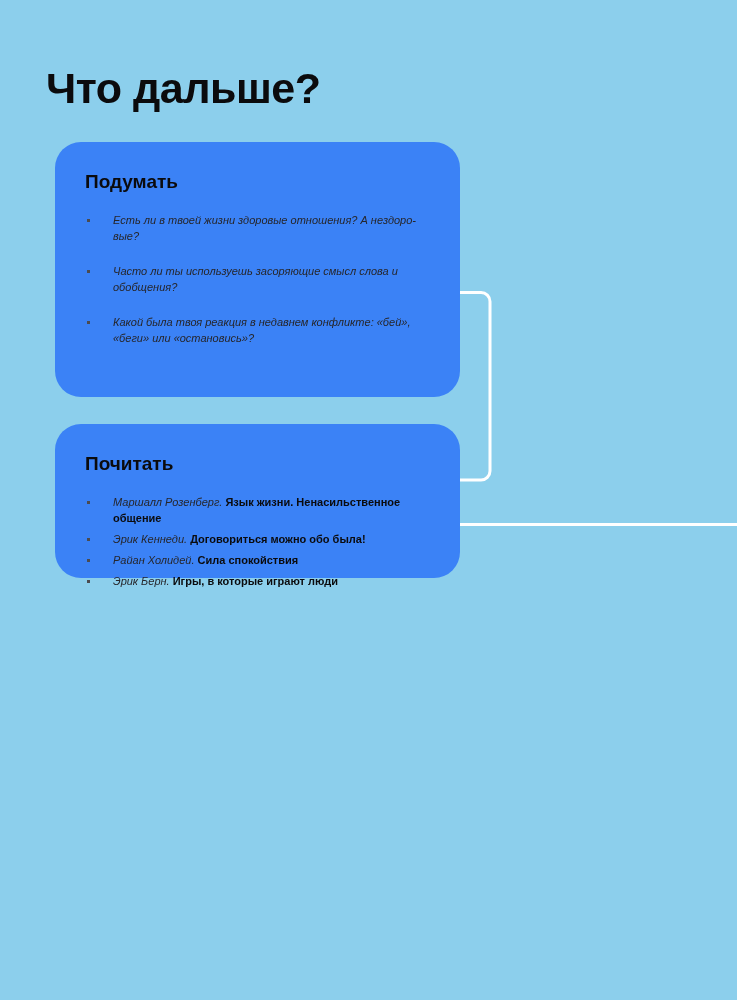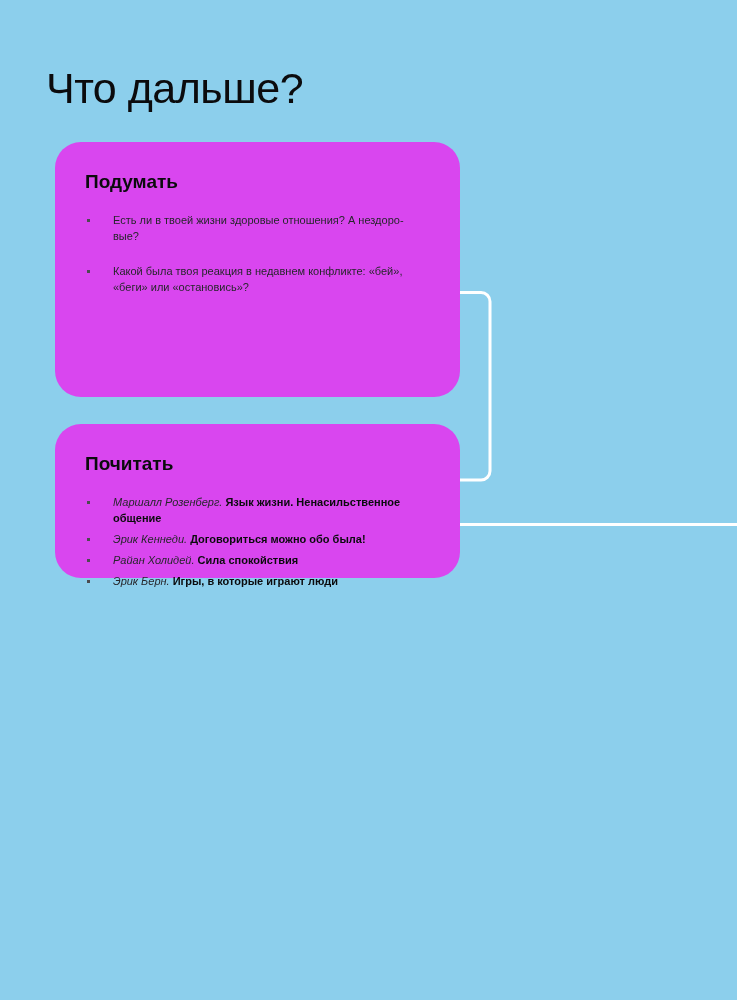--- a/index.html
+++ b/index.html
@@ -19,42 +19,42 @@
     inset: 0;
   }
 
   
   .page-title {
     position: absolute;
     left: 46px;
     top: 34px;
     font-size: 43px;
     line-height: 50px;
-    font-weight: 400;
+    font-weight: 700;
     letter-spacing: -0.5px;
     color: #0b0b0d;
     white-space: nowrap;
   }
 
   
   .connector-layer {
     position: absolute;
     left: 0;
     top: 0;
     width: 737px;
     height: 1000px;
     pointer-events: none;
   }
 
   
   .card {
     position: absolute;
     left: 55px;
     width: 405px;
-    background: #d946ef;
+    background: #3b82f6;
     border-radius: 26px;
     box-sizing: border-box;
     z-index: 2;
   }
   .card-think {
     top: 142px;
     height: 255px;
     padding: 28px 30px 0 30px;
   }
   .card-read {
@@ -89,20 +89,21 @@
     position: absolute;
     left: 2px;
     top: 7px;
     width: 3px;
     height: 3px;
     background: #4b4b50;
   }
   .list-think .bullet-item {
     margin-bottom: 19px;
     max-width: 310px;
+    font-style: italic;
   }
   .list-read .bullet-item {
     margin-bottom: 5px;
     max-width: 330px;
   }
   .book-author {
     font-weight: 400;
     font-style: italic;
   }
   .book-title {
@@ -119,20 +120,21 @@
     <path d="M 455 292.5 H 481 A 9 9 0 0 1 490 301.5 V 471 A 9 9 0 0 1 481 480 H 455" fill="none" stroke="#ffffff" stroke-width="3"></path>
     <path d="M 455 524.5 H 737" fill="none" stroke="#ffffff" stroke-width="3"></path>
   </svg>
 
   <h1 class="page-title">Что дальше?</h1>
 
   <section class="card card-think">
     <h2 class="card-heading">Подумать</h2>
     <ul class="bullet-list list-think">
       <li class="bullet-item">Есть ли в твоей жизни здоровые отношения? А нездоро-вые?</li>
+      <li class="bullet-item">Часто ли ты используешь засоряющие смысл слова и обобщения?</li>
       <li class="bullet-item">Какой была твоя реакция в недавнем конфликте: «бей», «беги» или «остановись»?</li>
     </ul>
   </section>
 
   <section class="card card-read">
     <h2 class="card-heading">Почитать</h2>
     <ul class="bullet-list list-read">
       <li class="bullet-item">
         <span class="book-author">Маршалл Розенберг.</span>
         <span class="book-title">Язык жизни. Ненасильственное общение</span>

